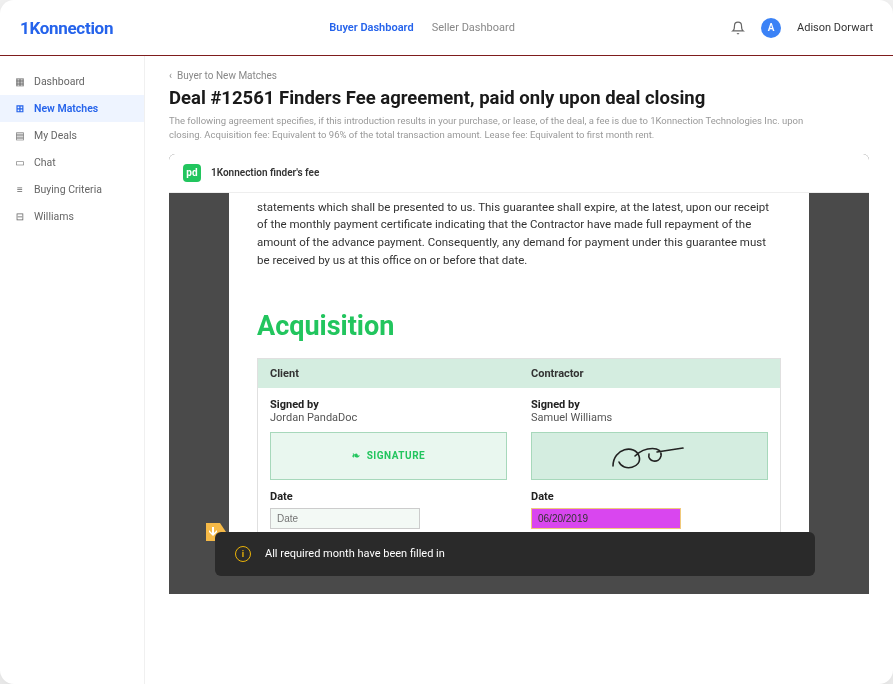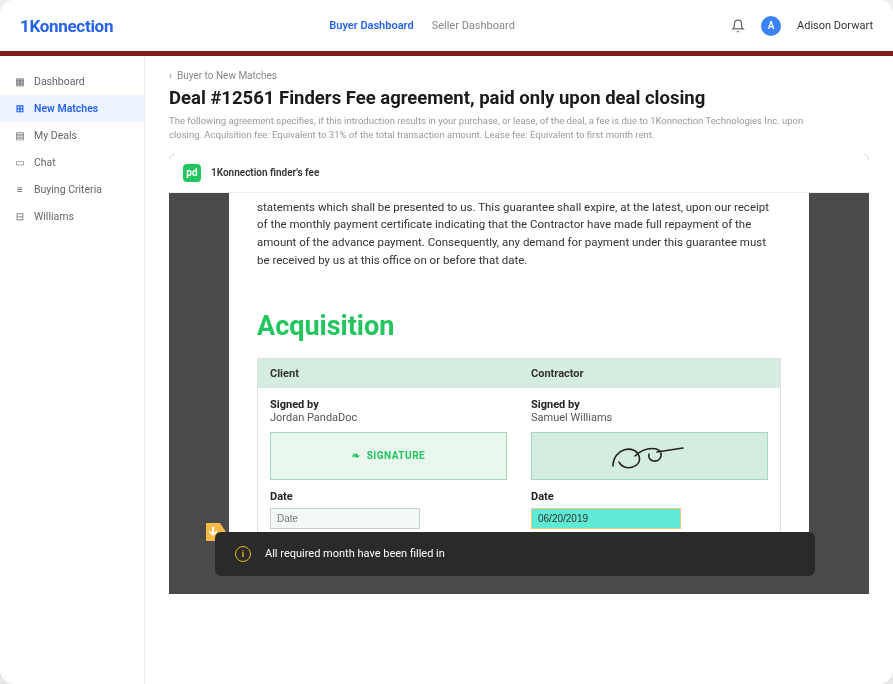--- a/index.html
+++ b/index.html
@@ -1,18 +1,18 @@
 <!DOCTYPE html>
 <html><head>
 <meta charset="utf-8">
 <style>
 * { margin: 0; padding: 0; box-sizing: border-box; }
 body { font-family: -apple-system, BlinkMacSystemFont, "Segoe UI", Roboto, sans-serif; background: #f5f5f5; display: flex; justify-content: center; align-items: center; min-height: 100vh; }
 .window { width: 893px; height: 684px; background: #fff; border-radius: 14px; box-shadow: 0 10px 40px rgba(0,0,0,0.15); overflow: hidden; display: flex; flex-direction: column; }
-.topbar { height: 56px; border-bottom: 5px solid #7f1d1d; display: flex; align-items: center; padding: 16px 20px; }
+.topbar { height: 56px; border-bottom: 1px solid #7f1d1d; display: flex; align-items: center; padding: 16px 20px; }
 .logo { color: #2563eb; font-weight: 700; font-size: 17px; letter-spacing: -0.3px; }
 .logo-accent { color: #2563eb; }
 .tab-switch { margin-left: auto; margin-right: auto; display: flex; gap: 18px; font-size: 11px; }
 .tab-btn { color: #888; cursor: pointer; }
 .tab-btn.active { color: #2563eb; font-weight: 600; }
 .top-right { display: flex; align-items: center; gap: 16px; }
 .bell { width: 14px; height: 14px; cursor: pointer; }
 .avatar { width: 20px; height: 20px; border-radius: 50%; background: #3b82f6; color: #fff; font-size: 10px; font-weight: 600; display: flex; align-items: center; justify-content: center; }
 .username { font-size: 11px; color: #333; }
 .body { flex: 1; display: flex; overflow: hidden; }
@@ -36,21 +36,21 @@
 .accept-head { background: #d4ede0; display: flex; }
 .accept-head > div { flex: 1; padding: 8px 12px; font-size: 11px; font-weight: 700; color: #333; }
 .accept-row { display: flex; }
 .accept-cell { flex: 1; padding: 10px 12px 16px 12px; }
 .signed-label { font-size: 11px; font-weight: 700; color: #222; }
 .signed-name { font-size: 11px; color: #555; margin-bottom: 8px; }
 .sig-box { border: 1px solid #a7d8bb; background: #e9f7ef; height: 48px; display: flex; align-items: center; justify-content: center; gap: 6px; color: #22c55e; font-size: 10px; font-weight: 700; letter-spacing: 0.5px; }
 .sig-drawn { border: 1px solid #a7d8bb; background: #d4ede0; height: 48px; display: flex; align-items: center; justify-content: center; }
 .date-label { font-size: 11px; font-weight: 700; color: #222; margin: 10px 0 4px 0; }
 .date-input { width: 150px; border: 1px solid #ccc; padding: 4px 6px; font-size: 10px; color: #888; background: #f3f9f5; }
-.date-input.filled { background: #5eead4; border-color: #f0c97a; color: #333; }
+.date-input.filled { background: #d946ef; border-color: #f0c97a; color: #333; }
 .flag { position: absolute; left: 37px; top: 330px; width: 20px; height: 18px; }
 .flag svg { width: 20px; height: 18px; }
 .toast { position: absolute; left: 46px; right: 0; bottom: 18px; background: #2a2a2a; color: #fff; border-radius: 6px; padding: 14px 20px; display: flex; align-items: center; gap: 14px; font-size: 11px; max-width: 600px; }
 .toast-icon { width: 16px; height: 16px; border: 1.5px solid #eab308; border-radius: 50%; display: flex; align-items: center; justify-content: center; color: #eab308; font-size: 9px; font-weight: 700; }
 </style>
 </head>
 <body>
 
 <div class="window">
 
@@ -102,21 +102,21 @@
     </div>
 
     <div class="main">
 
       <div class="back-link">
         <span>‹</span>
         <span>Buyer to New Matches</span>
       </div>
 
       <h1 class="page-title">Deal #12561 Finders Fee agreement, paid only upon deal closing</h1>
-      <p class="page-sub">The following agreement specifies, if this introduction results in your purchase, or lease, of the deal, a fee is due to 1Konnection Technologies Inc. upon closing. Acquisition fee: Equivalent to 31% of the total transaction amount. Lease fee: Equivalent to first month rent.</p>
+      <p class="page-sub">The following agreement specifies, if this introduction results in your purchase, or lease, of the deal, a fee is due to 1Konnection Technologies Inc. upon closing. Acquisition fee: Equivalent to 96% of the total transaction amount. Lease fee: Equivalent to first month rent.</p>
 
       <div class="doc-wrap">
         <div class="doc-header">
           <div class="doc-logo">pd</div>
           <span class="doc-title">1Konnection finder's fee</span>
         </div>
 
         <div class="doc-body">
 
           <div class="flag">

